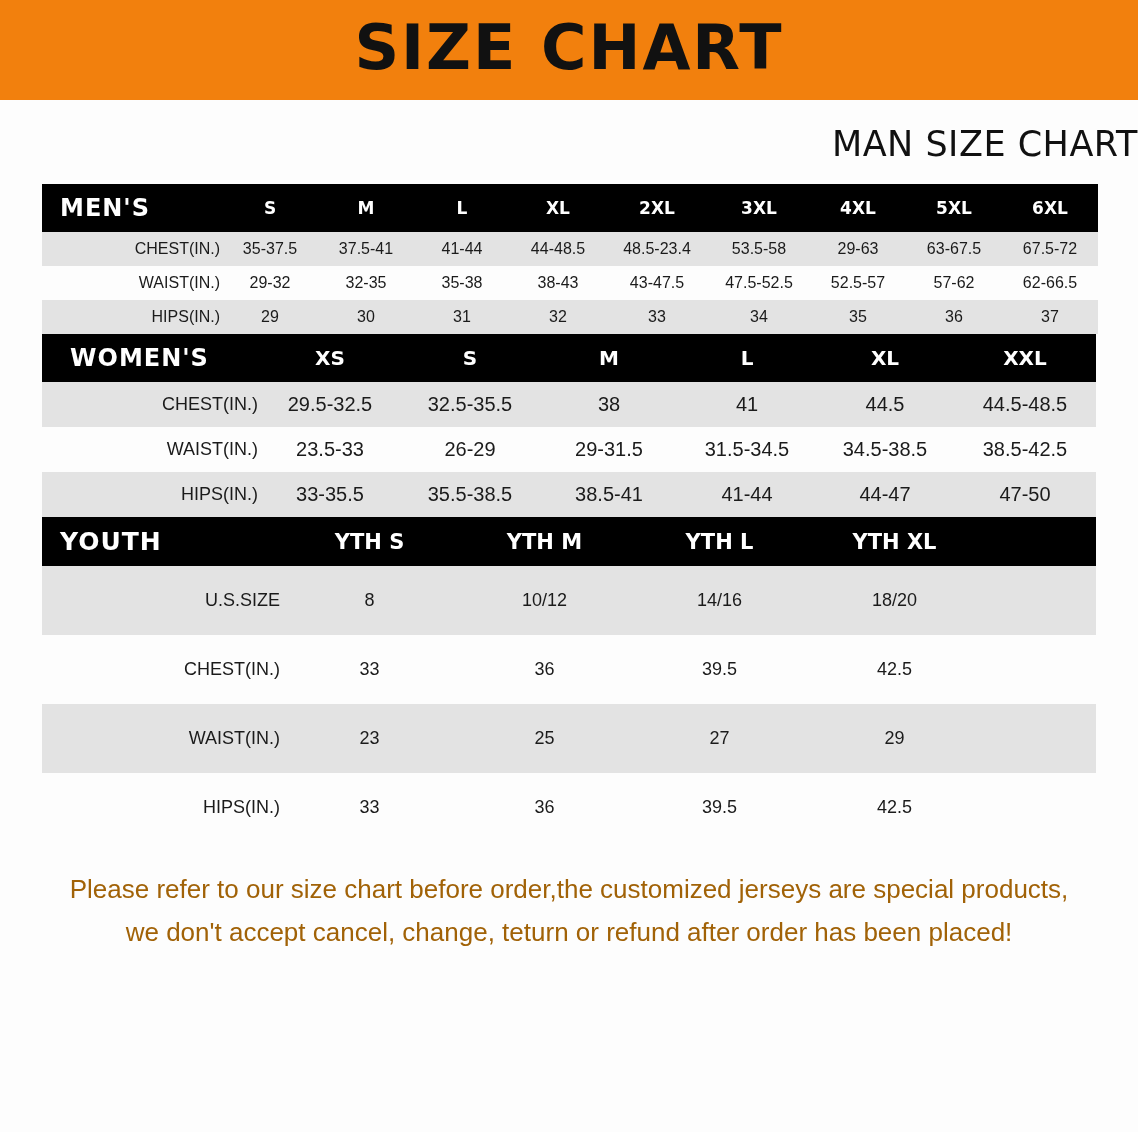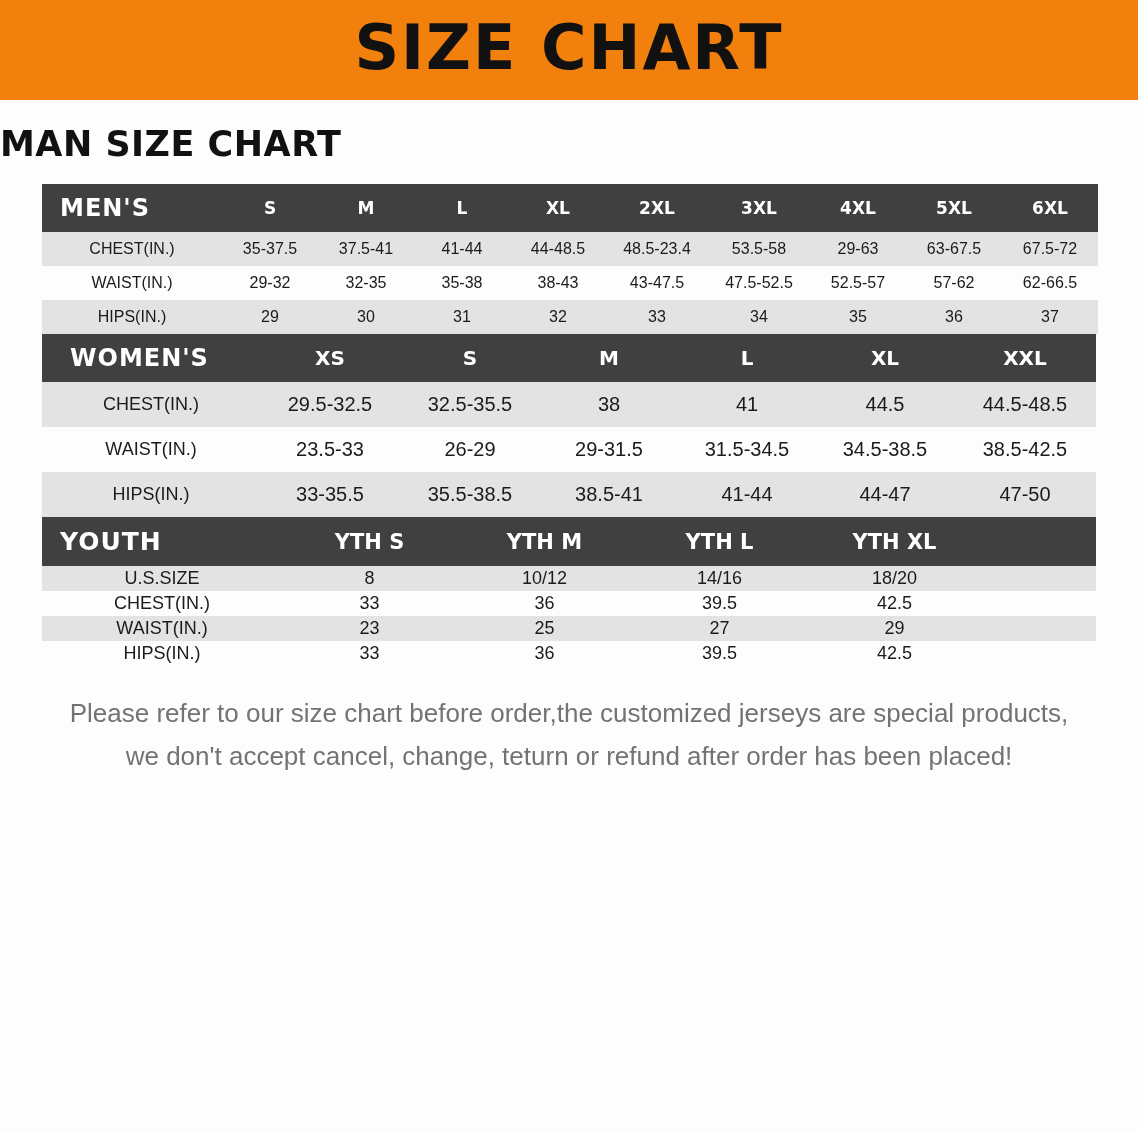--- a/index.html
+++ b/index.html
@@ -36,87 +36,87 @@
     font-weight: bold;
     font-size: 62px;
     letter-spacing: 2px;
     color: #111111;
     line-height: 1;
     margin-top: -4px;
   }
 
   
   .section-title {
-    text-align: left;
+    text-align: right;
     font-family: "DejaVu Sans", sans-serif;
-    font-weight: bold;
+    font-weight: normal;
     color: #111111;
     letter-spacing: 0.5px;
   }
   .title-man   { font-size: 35px; margin-top: 24px; margin-bottom: 20px; }
   .title-women { font-size: 35px; margin-top: 36px; margin-bottom: 22px; }
   .title-youth { font-size: 35px; margin-top: 48px; margin-bottom: 22px; }
 
   
   .tbl-wrap {
     margin: 0 42px;
   }
   table {
     width: 1054px;
     border-collapse: collapse;
     table-layout: fixed;
   }
   thead tr {
-    background: #404040;
+    background: #000000;
   }
   thead th {
     color: #ffffff;
     font-family: "DejaVu Sans", sans-serif;
     font-weight: bold;
     text-align: center;
     padding: 10px 2px;
   }
   thead th.first-col {
     text-align: left;
     padding-left: 18px;
     letter-spacing: 1px;
   }
   tbody td {
     text-align: center;
     color: #1b1b1b;
     font-family: "Liberation Sans", sans-serif;
   }
   tbody td.first-col {
-    text-align: center;
+    text-align: right;
   }
   tbody tr.shade { background: #e3e3e3; }
   tbody tr.plain { background: #fdfdfd; }
 
   
   .men thead th { font-size: 17px; }
   .men thead th.first-col { font-size: 24px; }
   .men tbody td { font-size: 16px; padding: 8px 2px; }
   .men tbody td.first-col { font-size: 16px; }
 
   
   .women thead th { font-size: 20px; }
   .women thead th.first-col { font-size: 24px; padding-left: 28px; }
   .women tbody td { font-size: 20px; padding: 11px 2px; }
   .women tbody td.first-col { font-size: 18px; }
 
   
   .youth thead th { font-size: 21px; }
   .youth thead th.first-col { font-size: 25px; }
-  .youth tbody td { font-size: 18px; padding: 2px 2px; margin-top: 45px; }
+  .youth tbody td { font-size: 18px; padding: 24px 2px; margin-top: 45px; }
   .youth tbody td.first-col { font-size: 18px; }
 
   
   .note {
     margin: 26px 40px 0 40px;
-    color: #737373;
+    color: #a16207;
     font-family: "Liberation Sans", sans-serif;
     font-size: 26px;
     line-height: 1.65;
     text-align: center;
   }
   .note span { display: block; }
 </style>
 </head>
 <body>
 

